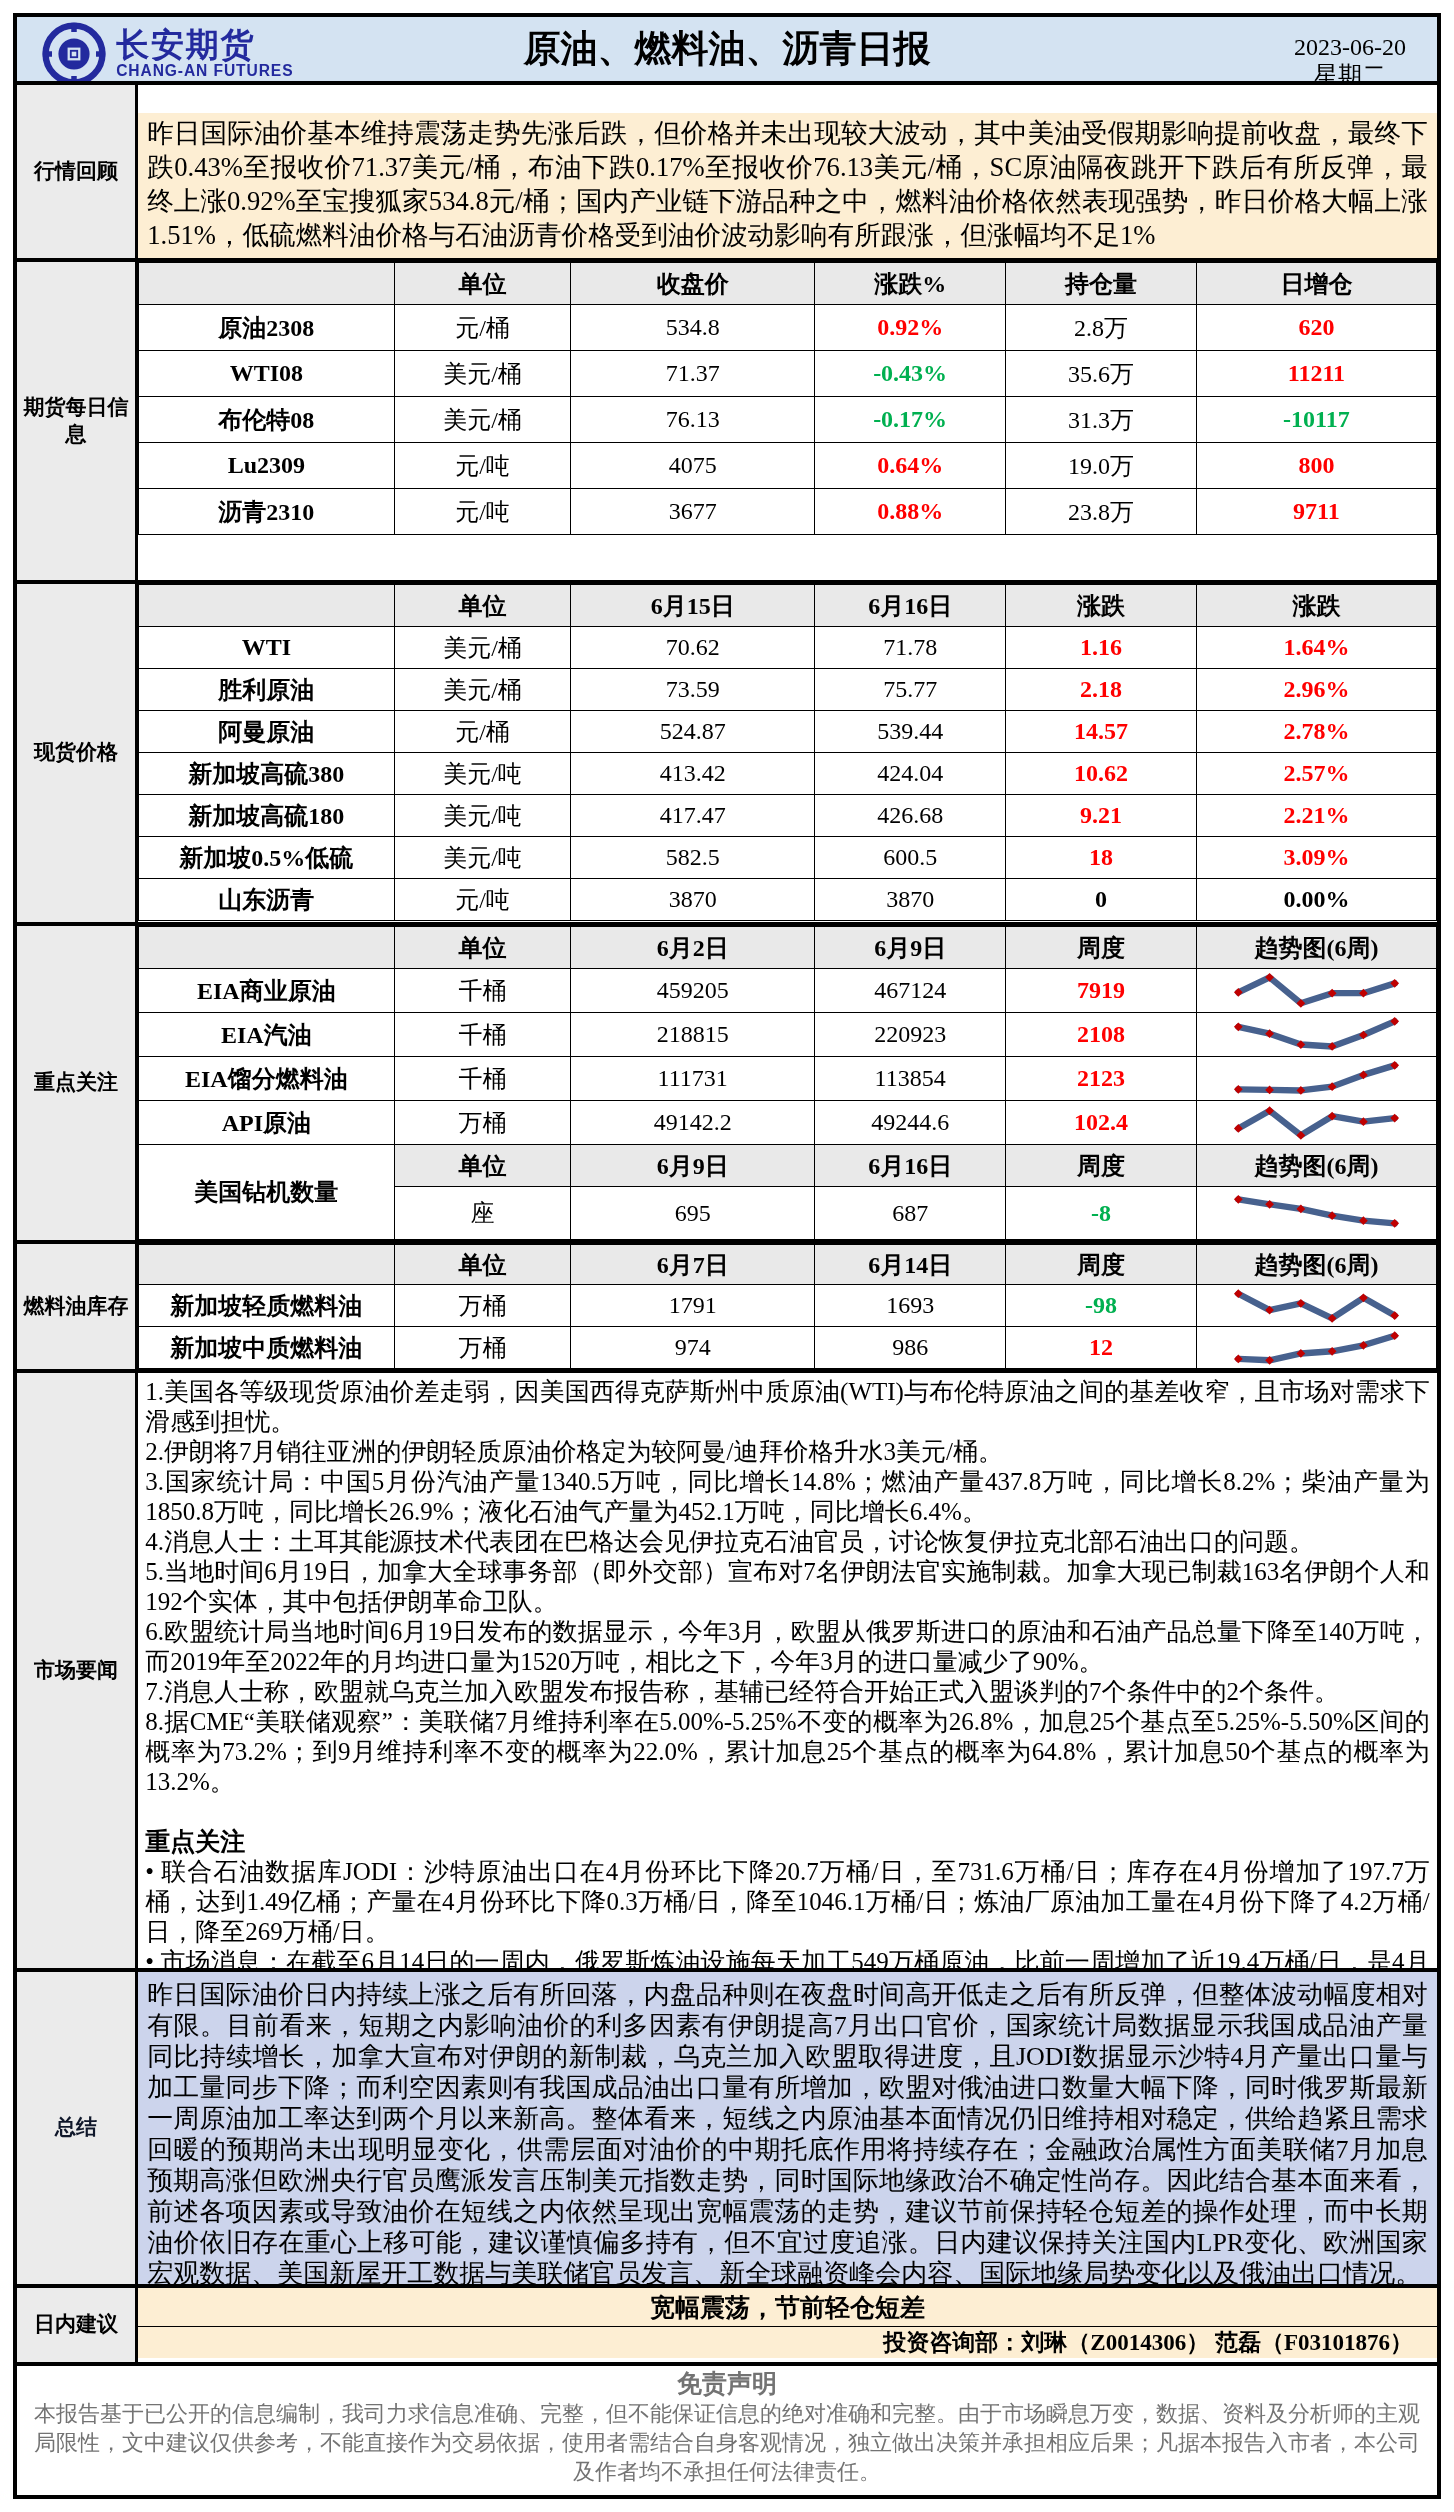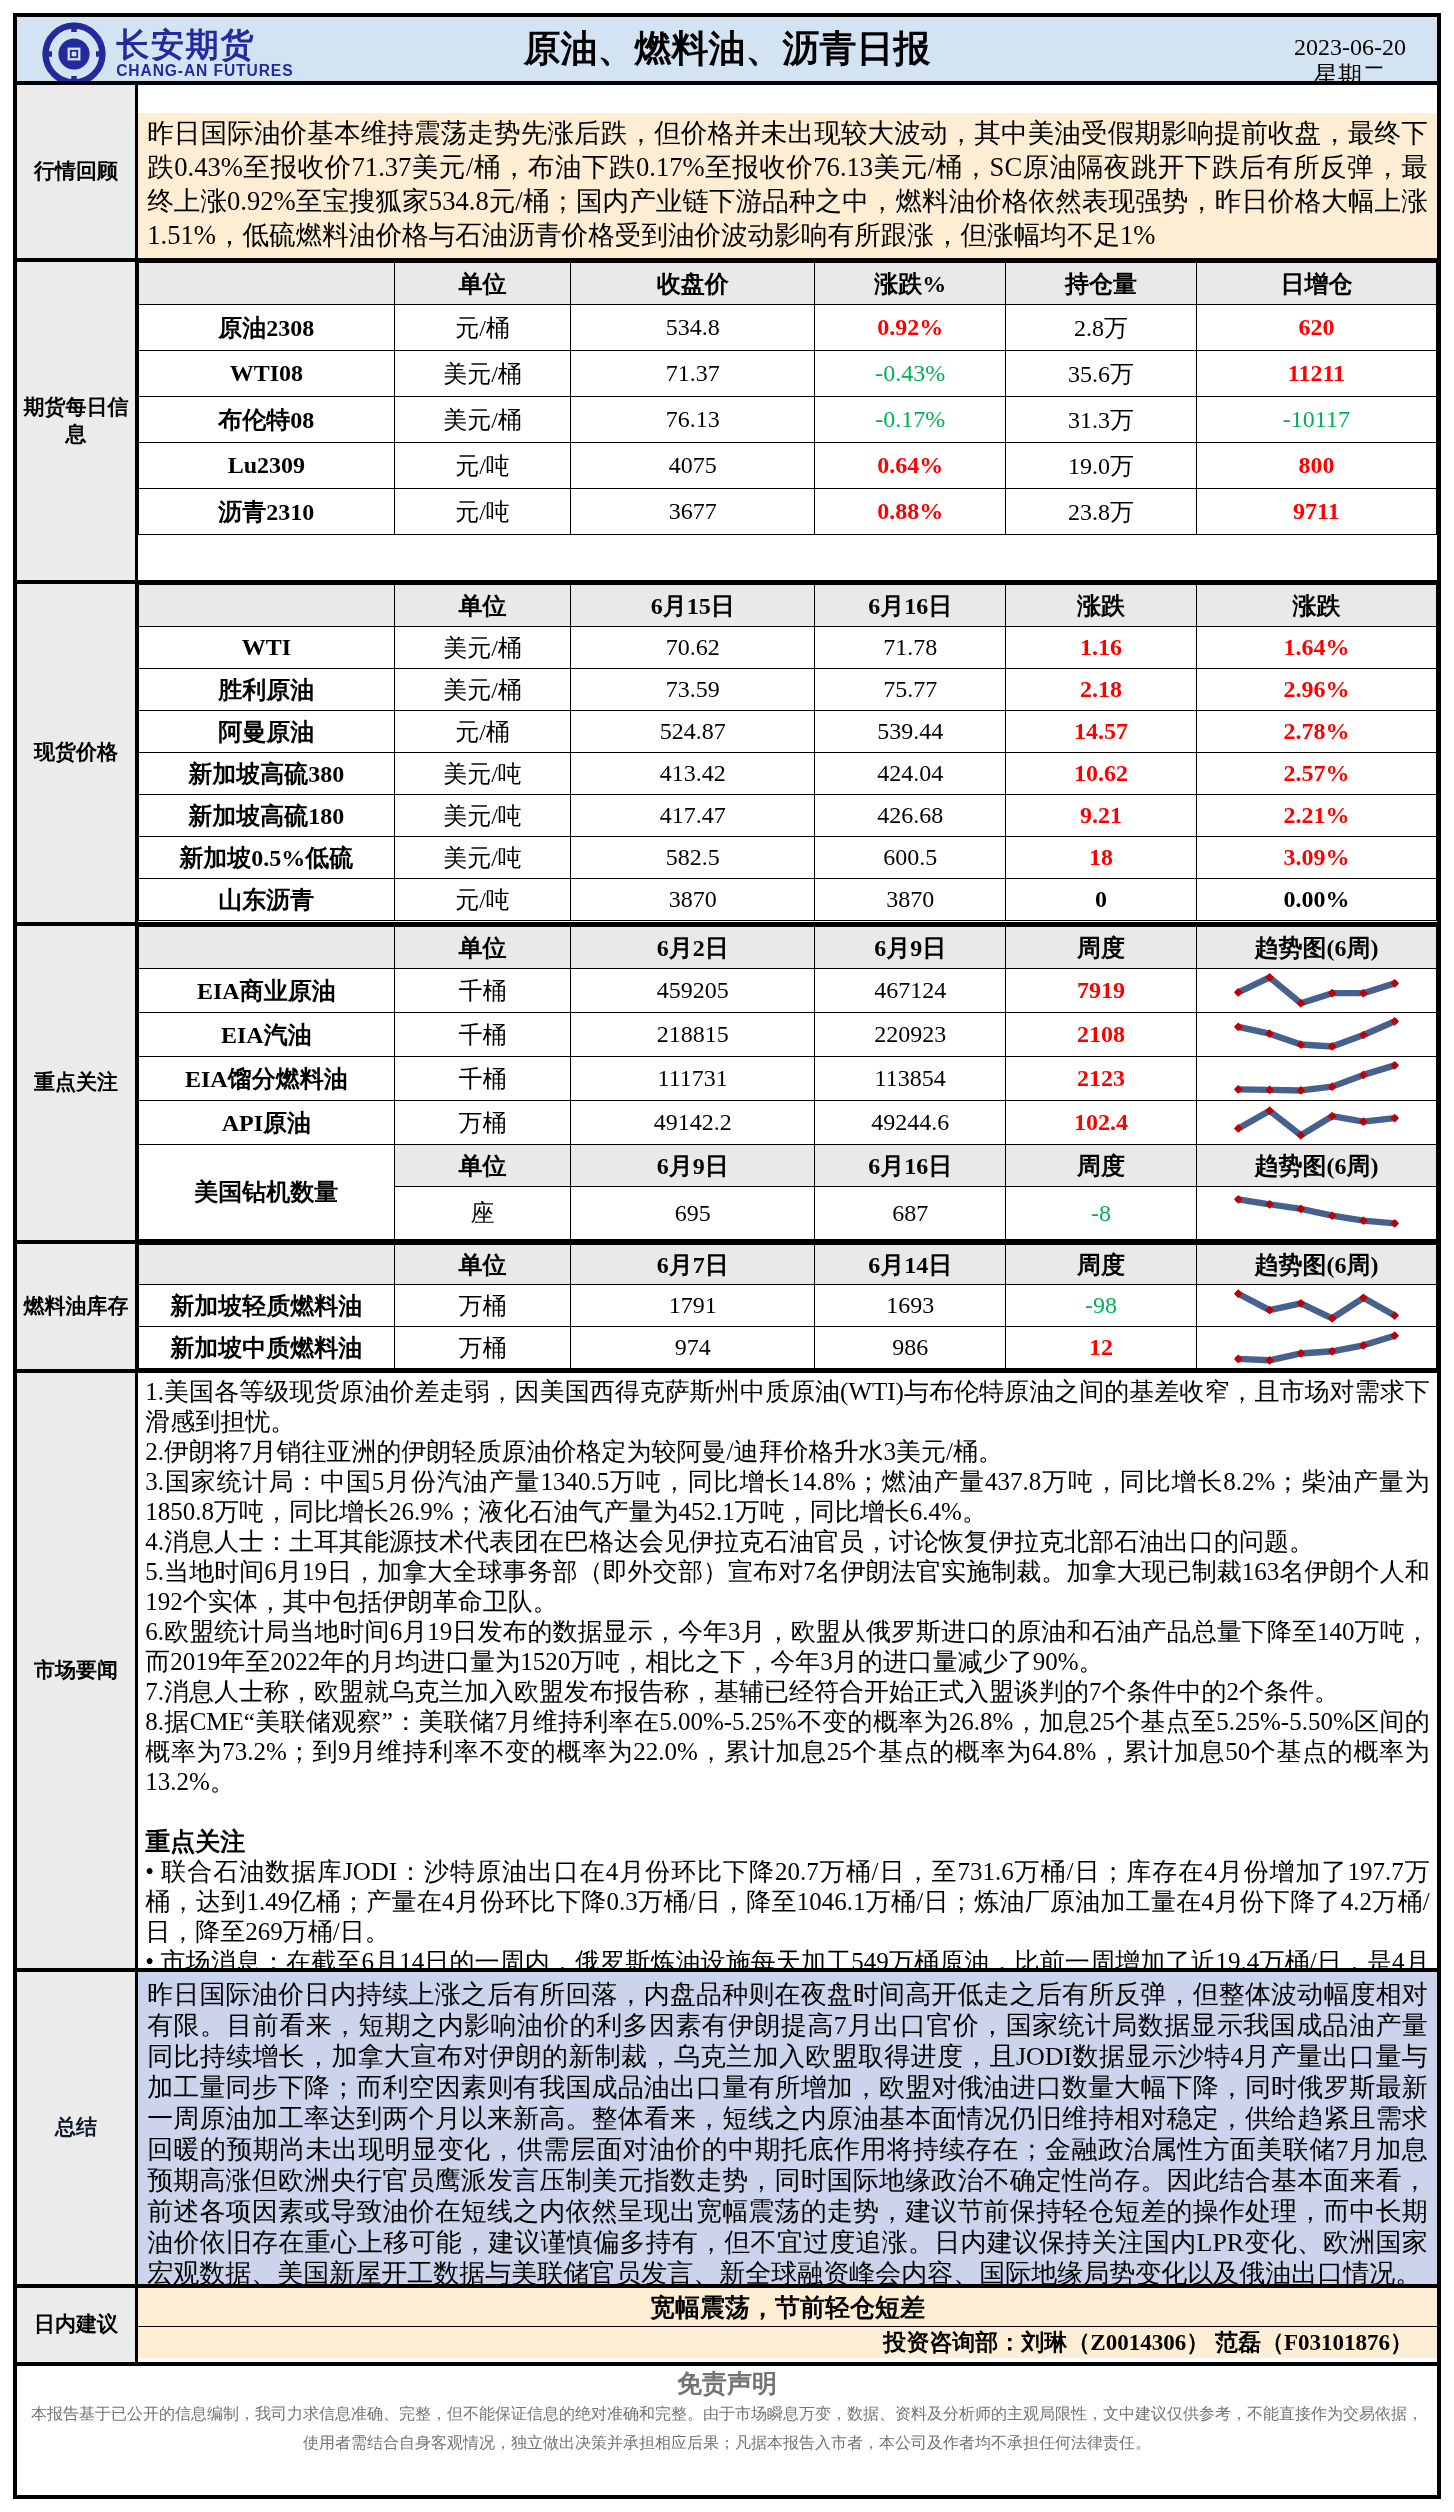--- a/index.html
+++ b/index.html
@@ -34,21 +34,21 @@
   
   .sec.review { height:177px; }
   .review-text { background:#fdeed3; height:100%; padding:2.8px 9.2px 0 9.2px; font-size:26.6px; line-height:34px; text-align:justify;margin-top:28px; }
 
   
   table { border-collapse:collapse; width:100%; table-layout:fixed; }
   td,th { border:1.8px solid #000; text-align:center; font-size:24px; padding:0 1.8px; overflow:hidden; white-space:nowrap; }
   th { background:#e9e9e9; font-weight:bold; }
   .name-cell { font-weight:bold; }
   .red { color:#ff0000; font-weight:bold; }
-  .grn { color:#00b050; font-weight:normal; }
+  .grn { color:#00b050; font-weight:bold; }
   .sec.futures { height:322px; } .t-fut tr { height:46px; } .t-fut tr.hdr { height:42px; }
   .sec.spot { height:342px; } .t-spot tr { height:42px; }
   .sec.crude { height:318px; } .t-crude tr { height:44px; } .t-crude tr.hdr { height:42px; } .t-crude tr.rig-data { height:53px; }
   .sec.fuel { height:129px; } .t-fuel tr { height:42px; } .t-fuel tr.hdr { height:40px; }
   .spark-cell { padding:0; }
   .spark-cell svg { display:block; margin:0 auto; }
 
   
   .sec.news { height:599px; }
   .news-body { padding:3.7px 7.3px 0 7.3px; font-size:25px; line-height:30px; }
@@ -64,21 +64,21 @@
   .sec.advice { height:78px; }
   .advice-row1 { height:39px; background:#fdeed3; border-bottom:1.8px solid #000;
     display:flex; align-items:center; justify-content:center; font-weight:bold; font-size:25px; }
   .advice-row2 { height:31px; background:#fdeed3;
     display:flex; align-items:center; justify-content:flex-end; padding-right:24px; font-weight:bold; font-size:23px; }
 
   
   .sec.disclaimer { flex:1; }
   .disclaimer-body { width:100%; padding:1.8px 11px 0 11px; color:#737373; text-align:center; }
   .disclaimer-title { font-size:25px; font-weight:bold; line-height:31px; }
-  .disclaimer-text { font-size:16px; line-height:29px; text-align:center; }
+  .disclaimer-text { font-size:22px; line-height:29px; text-align:center; }
 </style>
 </head>
 <body>
 
 <div class="page">
 <div class="frame">
 
   <div class="sec first report-header">
     <div class="logo-wrap">
       <svg width="66" height="66" viewBox="0 0 72 72">

